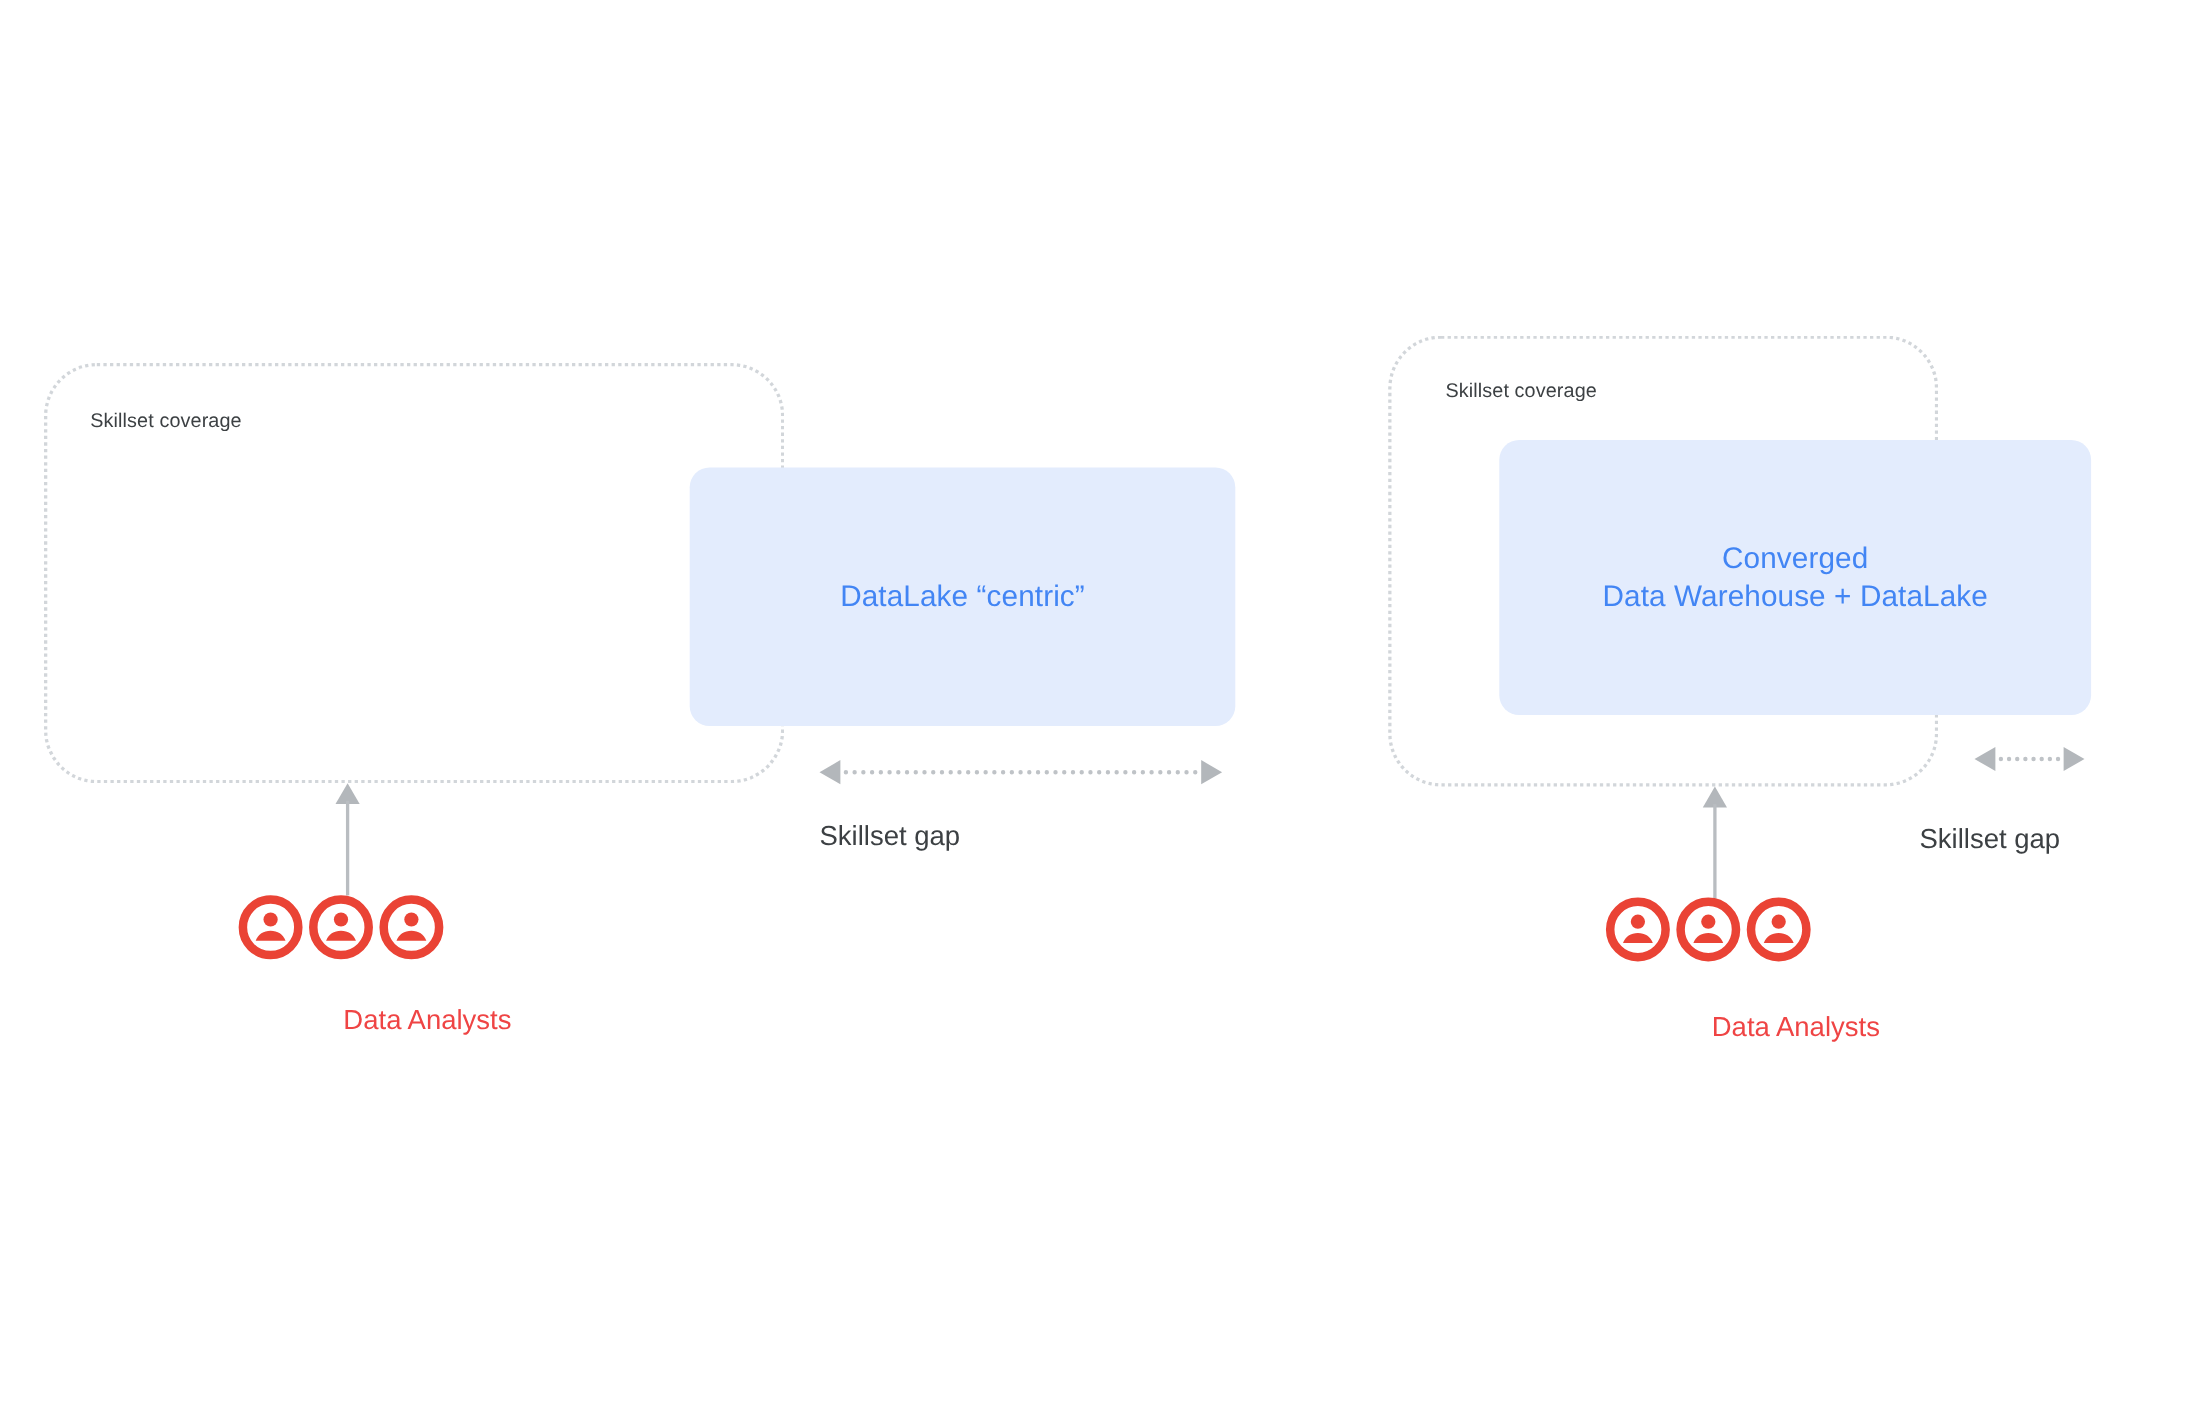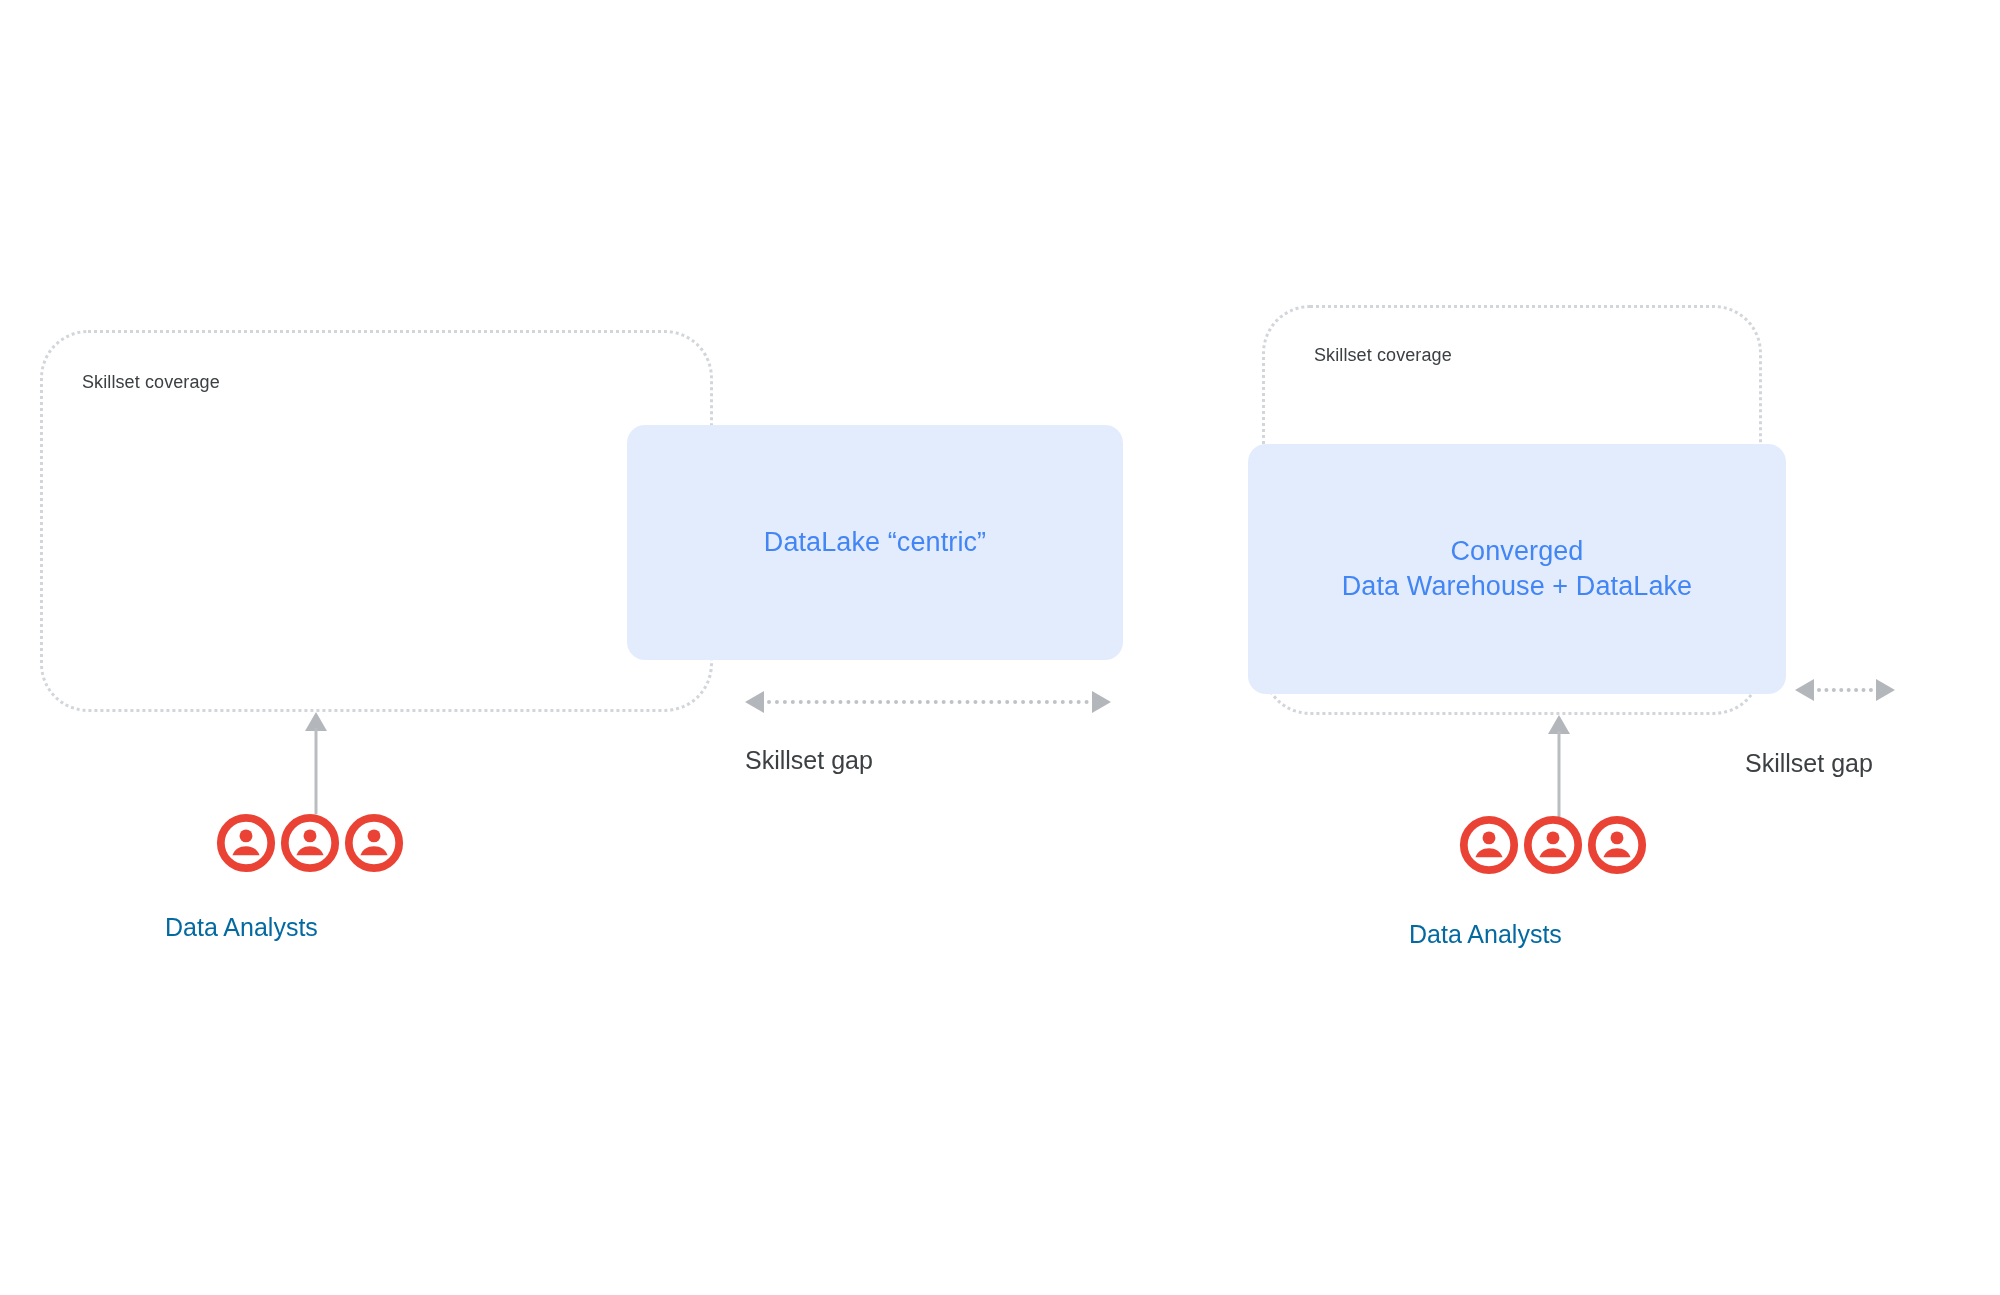--- a/index.html
+++ b/index.html
@@ -111,23 +111,23 @@
   }
   .analyst-icons {
     position: absolute;
     display: flex;
     align-items: center;
   }
   .analyst-icons svg { display: block; }
   .analysts-caption {
     position: absolute;
     font-size: 25px;
-    color: #0369a1;
+    color: #ef4444;
     white-space: nowrap;
-    text-align: left;
+    text-align: right;
   }
 </style>
 </head>
 <body>
 
 <div id="stage">
 
   <div class="coverage-boundary" style="left:40px; top:330px; width:673px; height:382px;"></div>
 
   <div class="coverage-label" style="left:82px; top:372px;">Skillset coverage</div>
@@ -169,21 +169,21 @@
       </svg>
     </div>
 
     <div class="analysts-caption" style="left:165px; top:913px; width:300px;">Data Analysts</div>
   </div>
 
   <div class="coverage-boundary" style="left:1262px; top:305px; width:500px; height:410px;"></div>
 
   <div class="coverage-label" style="left:1314px; top:345px;">Skillset coverage</div>
 
-  <div class="platform-box" style="left:1248px; top:400px; width:538px; height:250px;margin-top:44px;">
+  <div class="platform-box" style="left:1363px; top:400px; width:538px; height:250px;">
     <span class="box-text">Converged
 Data Warehouse + DataLake</span>
   </div>
 
   <div class="gap-measure" style="left:1795px; top:678px; width:100px;">
     <span class="arrow-head left"></span>
     <span class="arrow-line"></span>
     <span class="arrow-head right"></span>
   </div>
 

